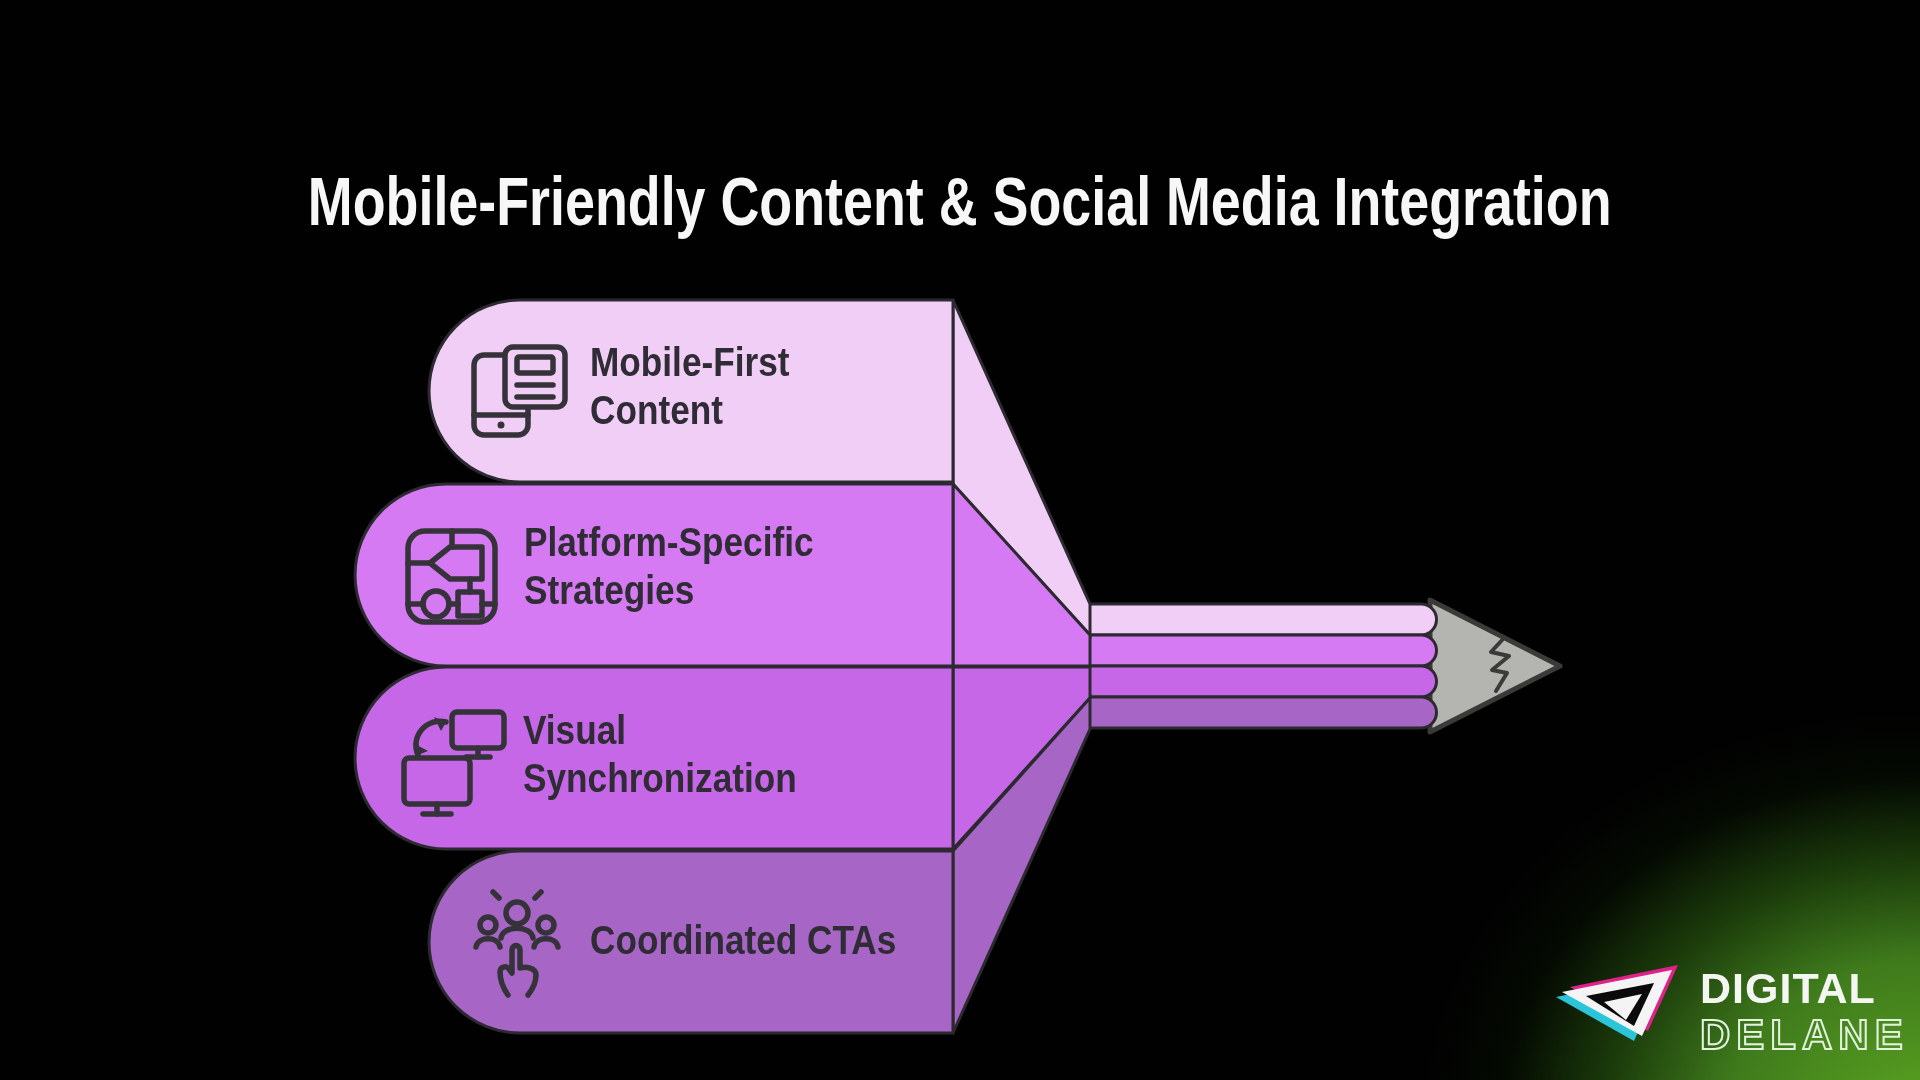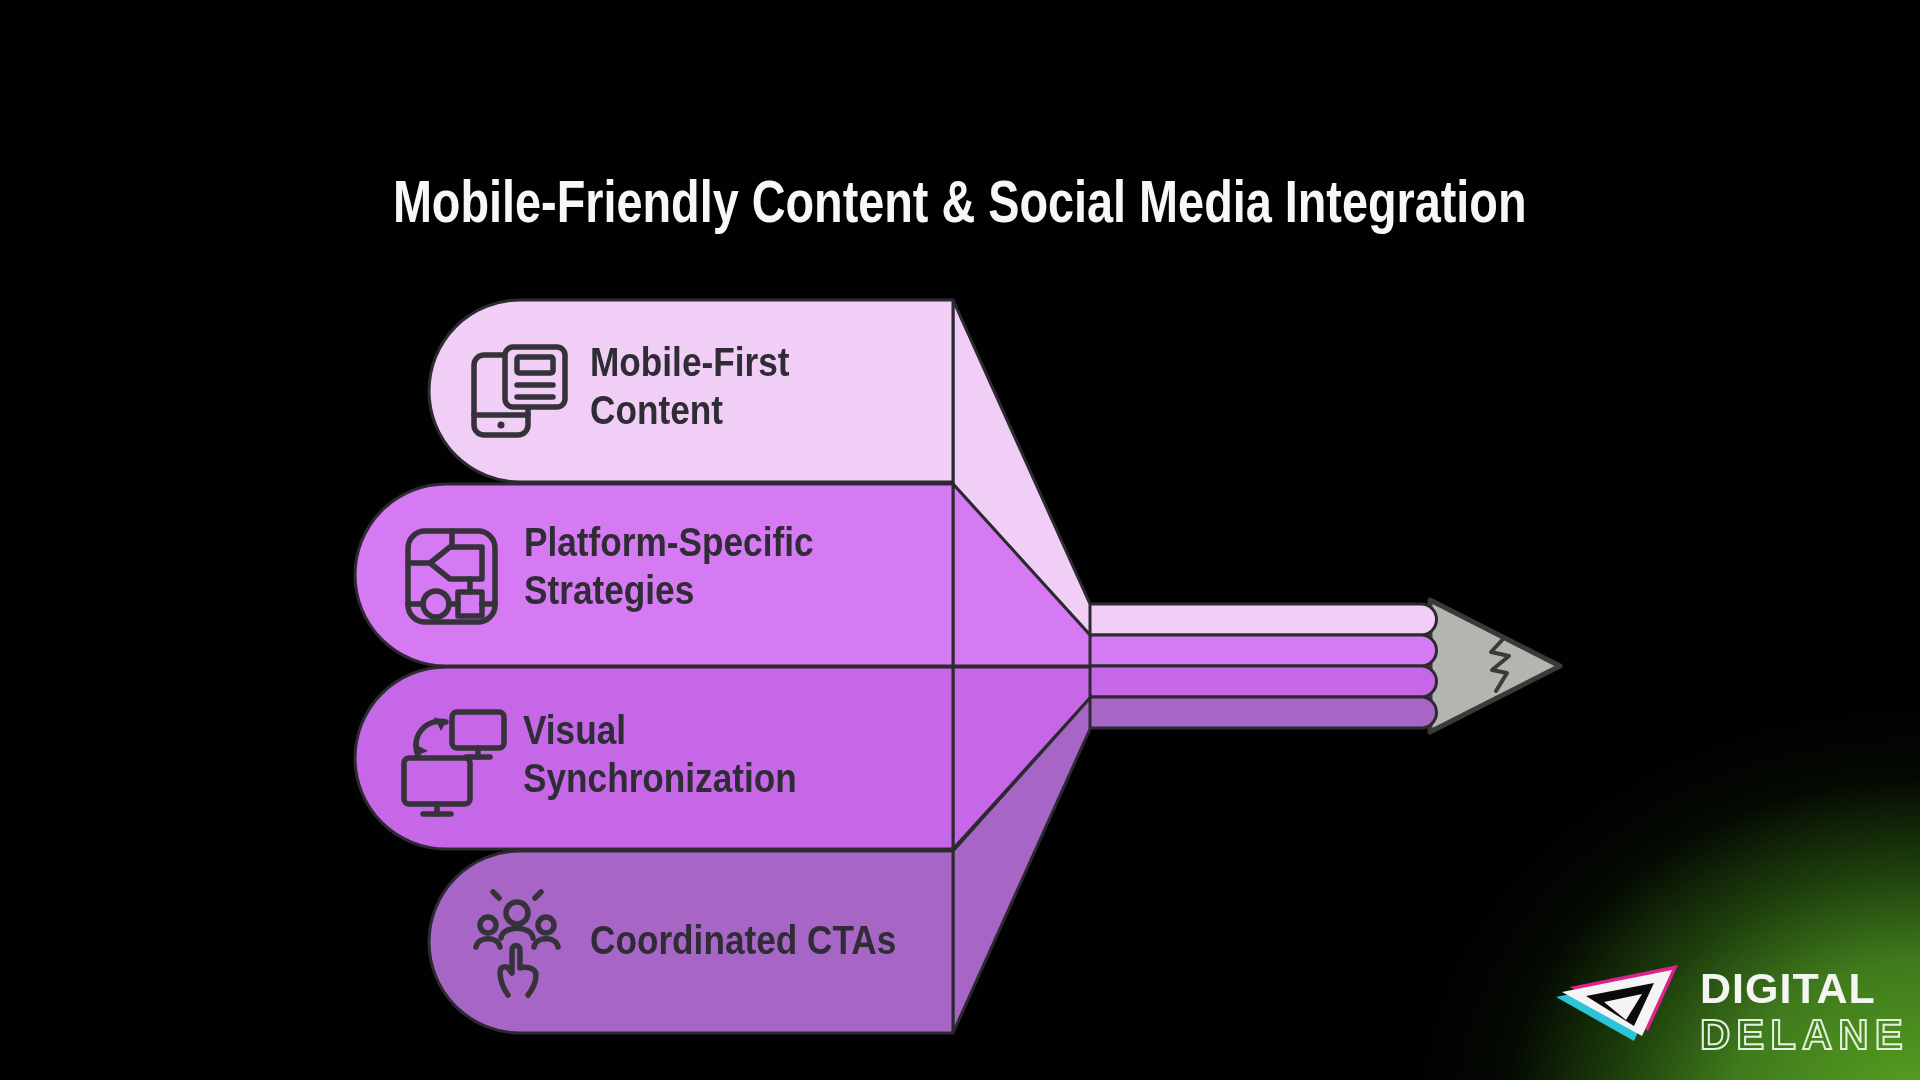--- a/index.html
+++ b/index.html
@@ -9,21 +9,21 @@
     font-family:"Liberation Sans", sans-serif;
   }
   .glow{
     position:absolute;right:0;bottom:0;width:760px;height:600px;
     background:radial-gradient(ellipse 640px 520px at 100% 106%,
       #5aa321 0%, #3f7a1c 30%, rgba(38,82,15,0.75) 48%, rgba(10,25,4,0.35) 65%, rgba(0,0,0,0) 78%);
     pointer-events:none;
   }
   .title{
     position:absolute;left:0;right:0;top:170px;text-align:center;
-    color:#f7f7f7;font-size:60px;font-weight:bold;line-height:64px;
+    color:#f7f7f7;font-size:69px;font-weight:bold;line-height:64px;
     letter-spacing:0px;white-space:nowrap;
   }
   .title span{display:inline-block;transform:scaleX(0.78);transform-origin:center top;}
   .diagram{position:absolute;left:0;top:0;}
   .band,.wedge,.stripe{stroke:#2c2a30;stroke-width:3;}
   .tip{stroke:#3a3a38;stroke-width:5;stroke-linejoin:round;}
   .crack{stroke:#3a3a38;stroke-width:4;fill:none;stroke-linejoin:round;stroke-linecap:round;}
   .icon{stroke:#35323a;stroke-width:5.5;fill:none;stroke-linecap:round;stroke-linejoin:round;}
   .icon .fillpart{stroke:none;}
   .item-label{

